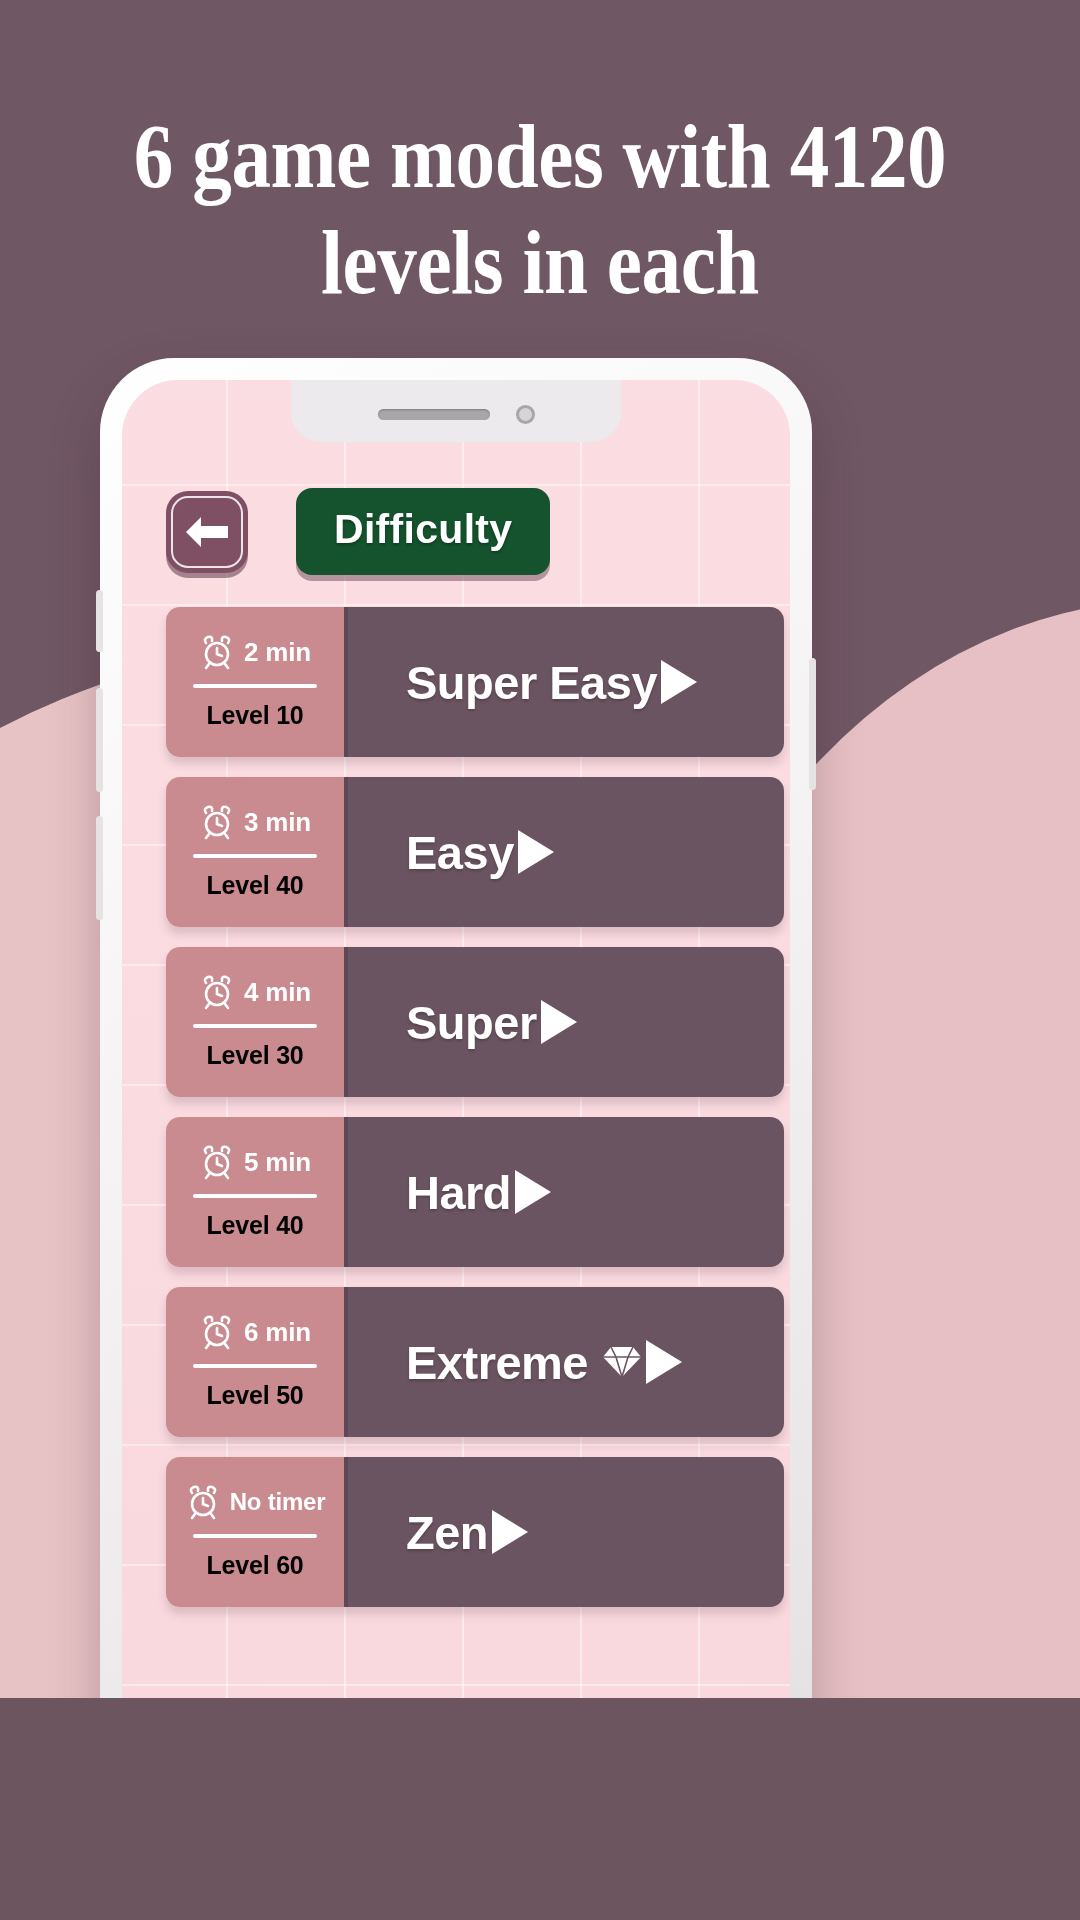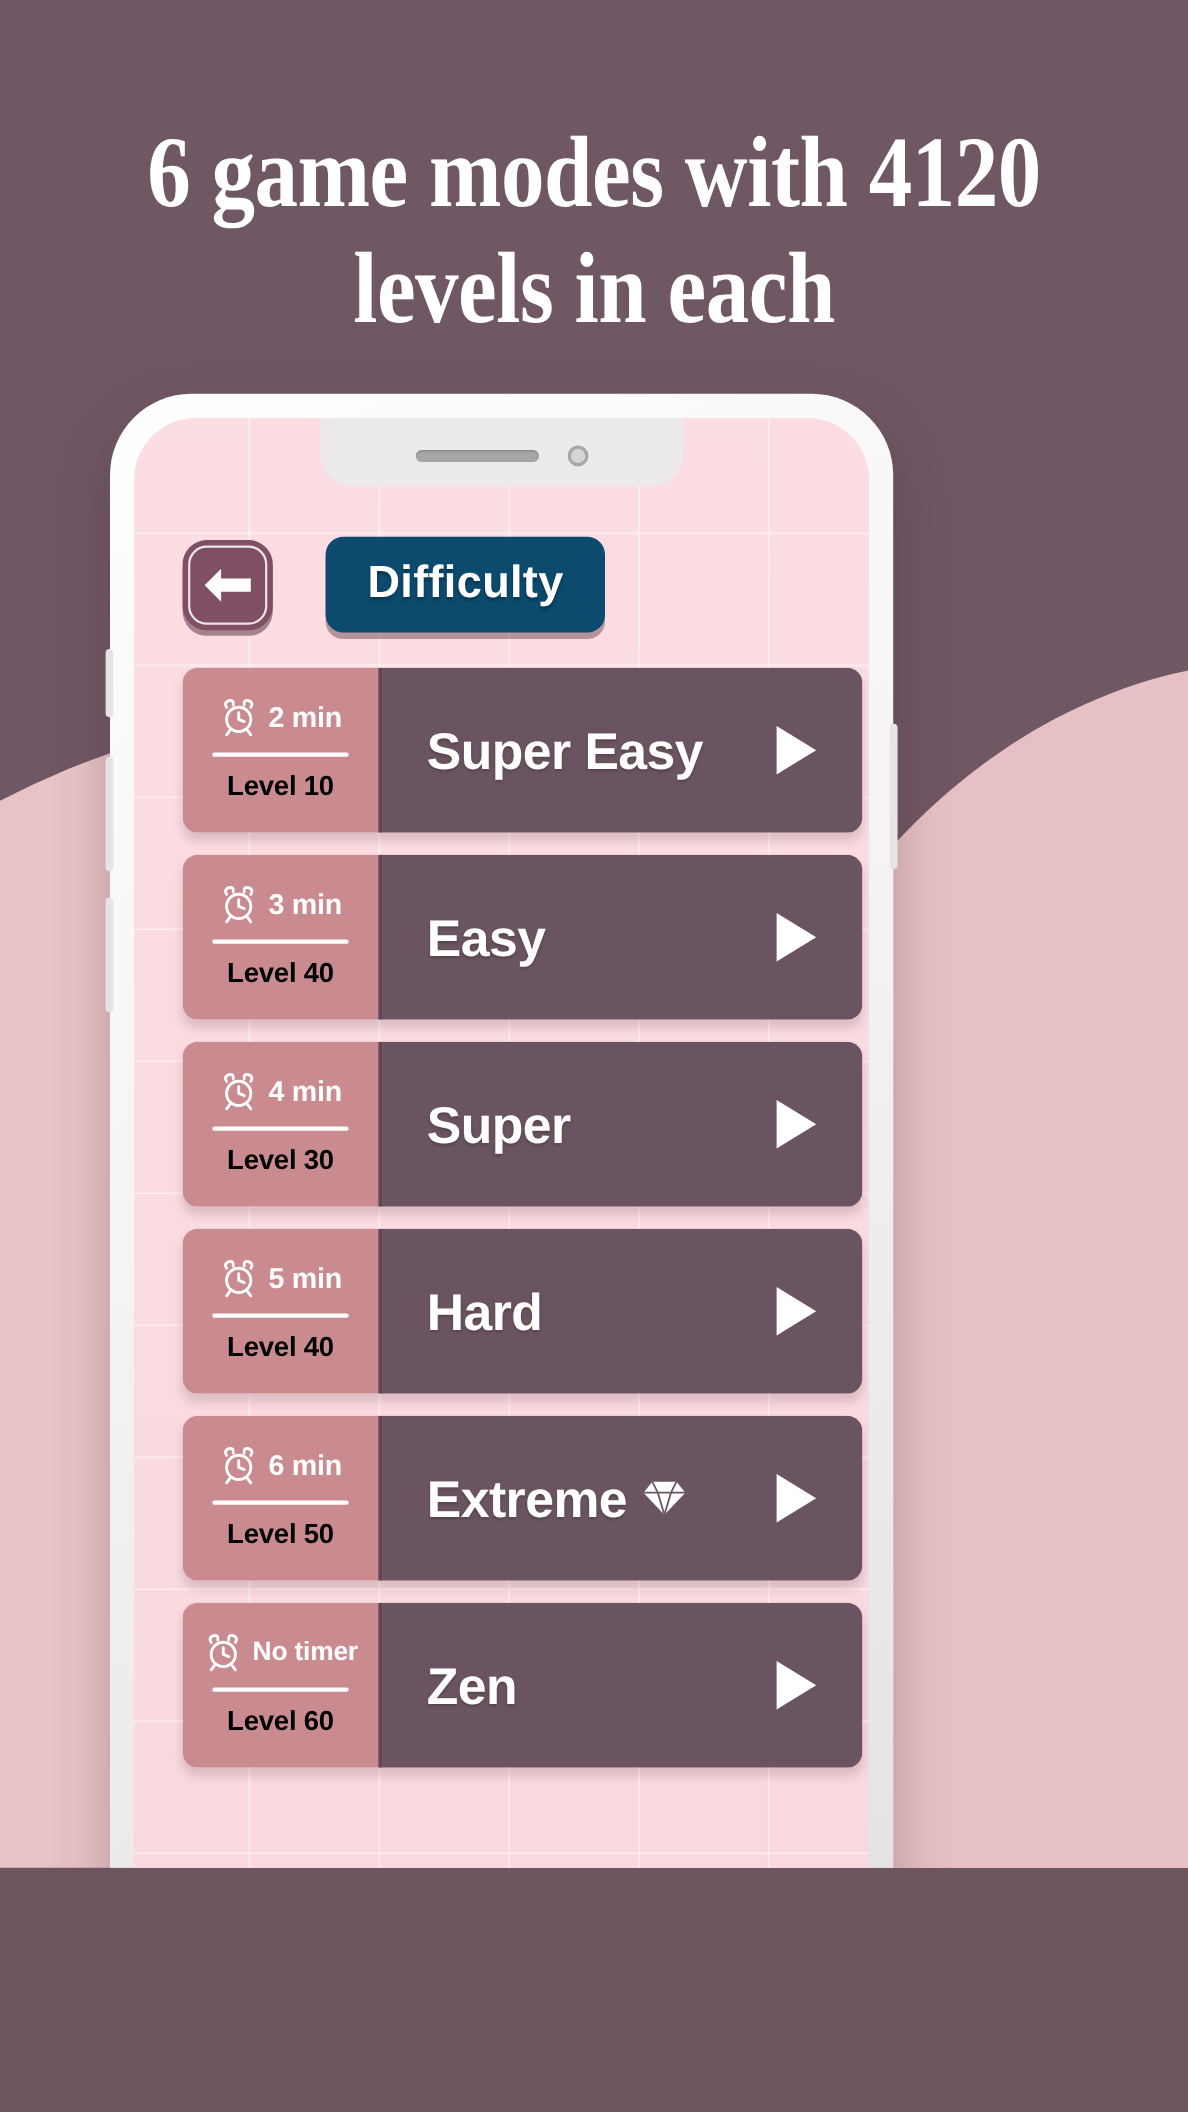--- a/index.html
+++ b/index.html
@@ -158,21 +158,21 @@
   .back-btn::after {
     content: "";
     position: absolute;
     inset: 5px;
     border: 2px solid rgba(255,255,255,.85);
     border-radius: 17px;
   }
   .back-arrow { width: 46px; height: 34px; display: block; }
 
   .title-pill {
-    background: #0c4a6e;
+    background: #14532d;
     color: #fff;
     font-size: 41px;
     font-weight: 700;
     letter-spacing: .3px;
     padding: 18px 38px 22px;
     border-radius: 16px;
     box-shadow: 0 6px 0 rgba(95,57,73,.45);
     text-shadow: 0 2px 3px rgba(0,0,0,.28);
   }
 
@@ -231,22 +231,21 @@
     font-size: 25px;
     font-weight: 700;
     letter-spacing: -.2px;
   }
 
   .panel {
     flex: 1 1 auto;
     background: #6b5461;
     display: flex;
     align-items: center;
-    justify-content: space-between;
-    padding: 0 40px 0 40px;
+    padding: 0 40px 0 58px;
   }
   .mode-name {
     color: #ffffff;
     font-size: 47px;
     font-weight: 700;
     letter-spacing: -.5px;
     display: flex;
     align-items: center;
     gap: 14px;
     text-shadow: 0 2px 3px rgba(0,0,0,.22);

